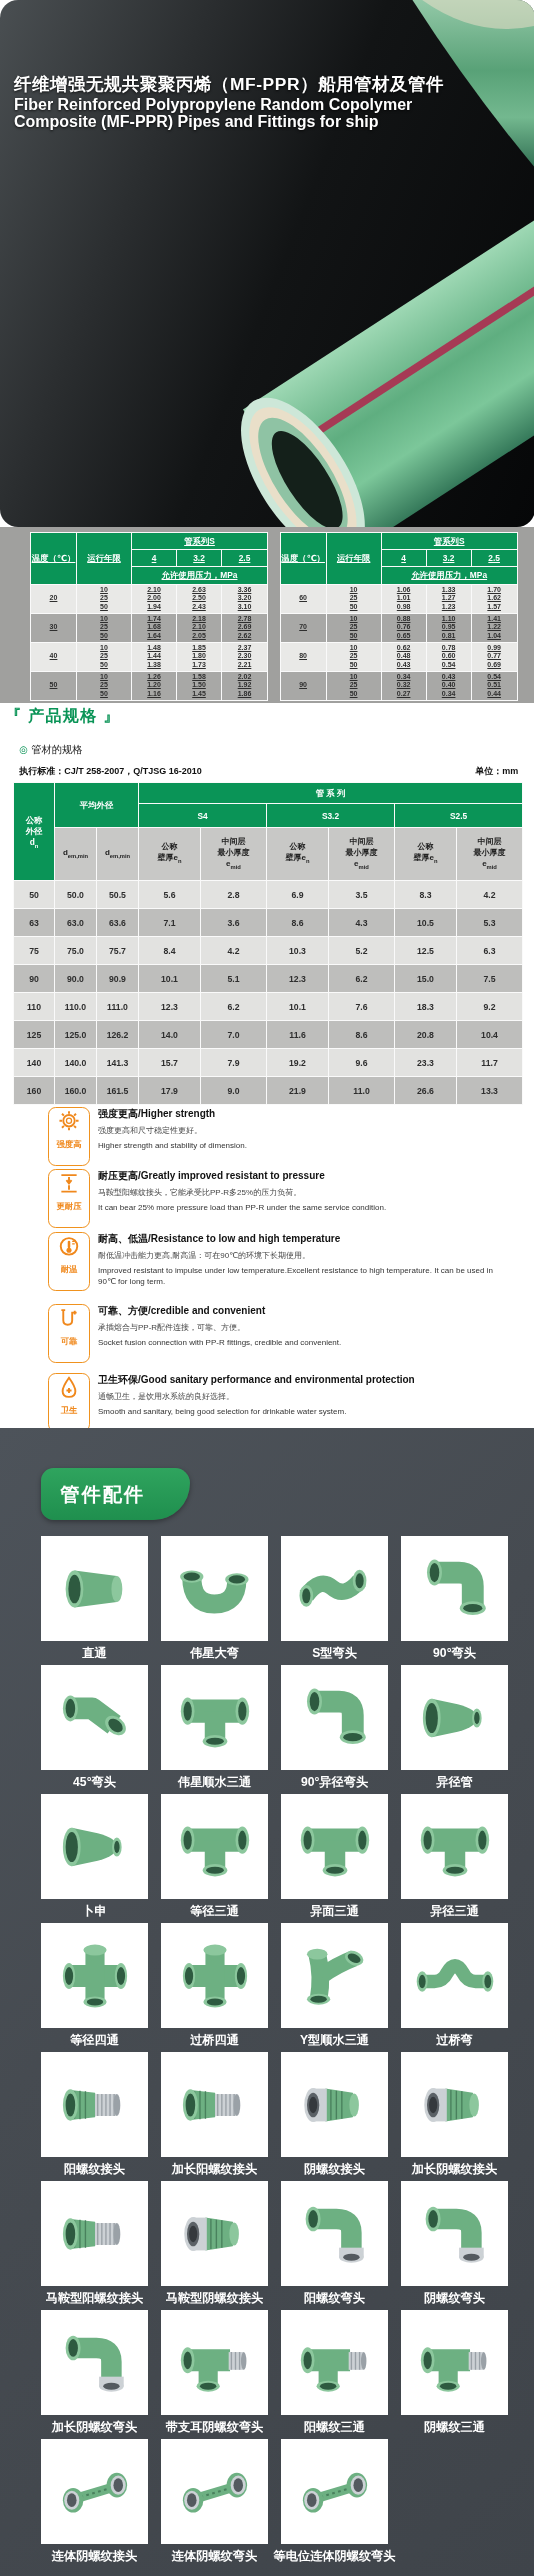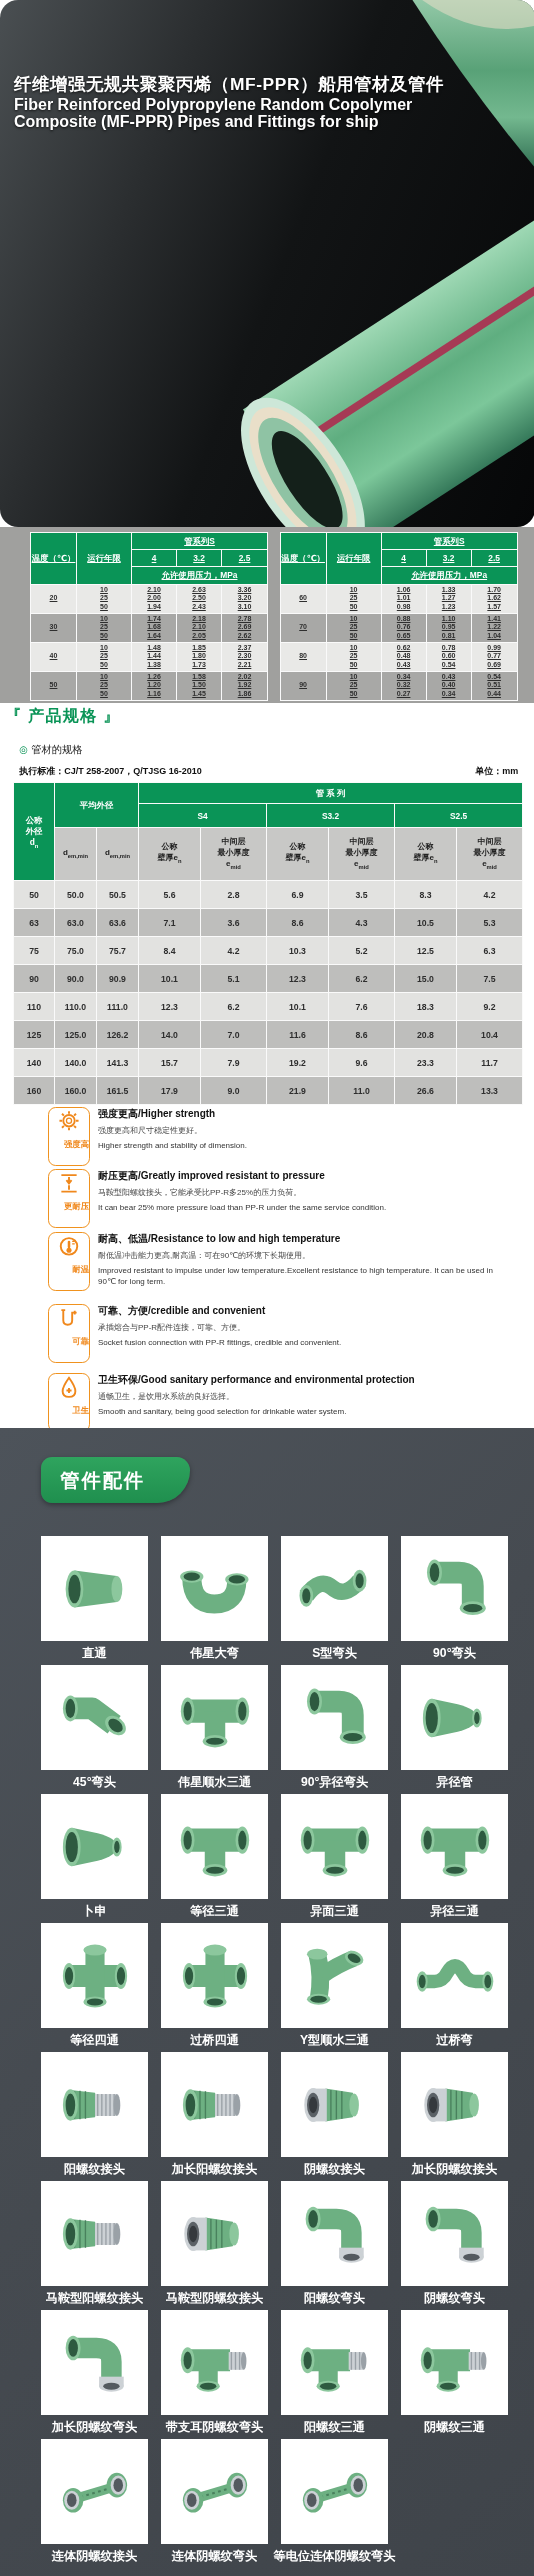--- a/index.html
+++ b/index.html
@@ -38,30 +38,30 @@
   table.spec .r2{height:24px;font-size:9px;}
   table.spec .sh{background:#c8c8c6;color:#222;font-size:8px;font-weight:600;height:52px;line-height:11px;}
   table.spec td{height:27px;font-size:8.7px;font-weight:600;color:#2e2e2e;}
   tr.lt2 td{background:#e2e2e0;} tr.dk2 td{background:#bebebc;}
   sub{font-size:5.8px;}
 
   
   .feature{position:absolute;left:48px;width:451px;}
   .f-icon-box{position:absolute;left:0;top:0;width:40px;height:57px;border:1.3px solid #f0921e;
               border-radius:7.7px;text-align:center;background:#fff;}
-  .f-caption{font-size:8.4px;font-weight:bold;color:#f0881c;margin-top:1.3px;text-align:right;}
+  .f-caption{font-size:8.4px;font-weight:bold;color:#f0881c;margin-top:1.3px;}
   .f-text{margin-left:50px;}
   .f-title{font-size:10px;font-weight:bold;color:#111;}
   .f-cn{font-size:8px;color:#444;margin-top:3.9px;}
   .f-en{font-size:8px;color:#333;margin-top:3.9px;line-height:11px;}
 
   
   .darksec{position:absolute;top:1428px;left:0;width:535px;height:1148px;
            background:linear-gradient(135deg,#4d535a 0%,#464b51 40%,#3f444a 100%);}
-  .tab{position:absolute;top:29px;left:41px;width:149px;height:46px;
+  .tab{position:absolute;top:40px;left:41px;width:149px;height:52px;
        background:linear-gradient(180deg,#2fa45e,#1f8f4e);
        border-radius:14px 16.7px 41px 14px;display:flex;align-items:center;
        box-shadow:0 1.9px 5.2px rgba(0,0,0,.35);}
   .tab-label{color:#fff;font-size:19.3px;font-weight:bold;letter-spacing:1.9px;padding-left:19.3px;}
   .cards{position:absolute;top:108px;left:41px;display:grid;
          grid-template-columns:repeat(4,107px);column-gap:13px;grid-auto-rows:129px;}
   .cell{width:107px;}
   .photo{width:107px;height:105px;background:#fff;display:flex;align-items:center;justify-content:center;}
   .photo svg{width:82px;height:82px;}
   .f-label{height:24px;display:flex;align-items:center;justify-content:center;

